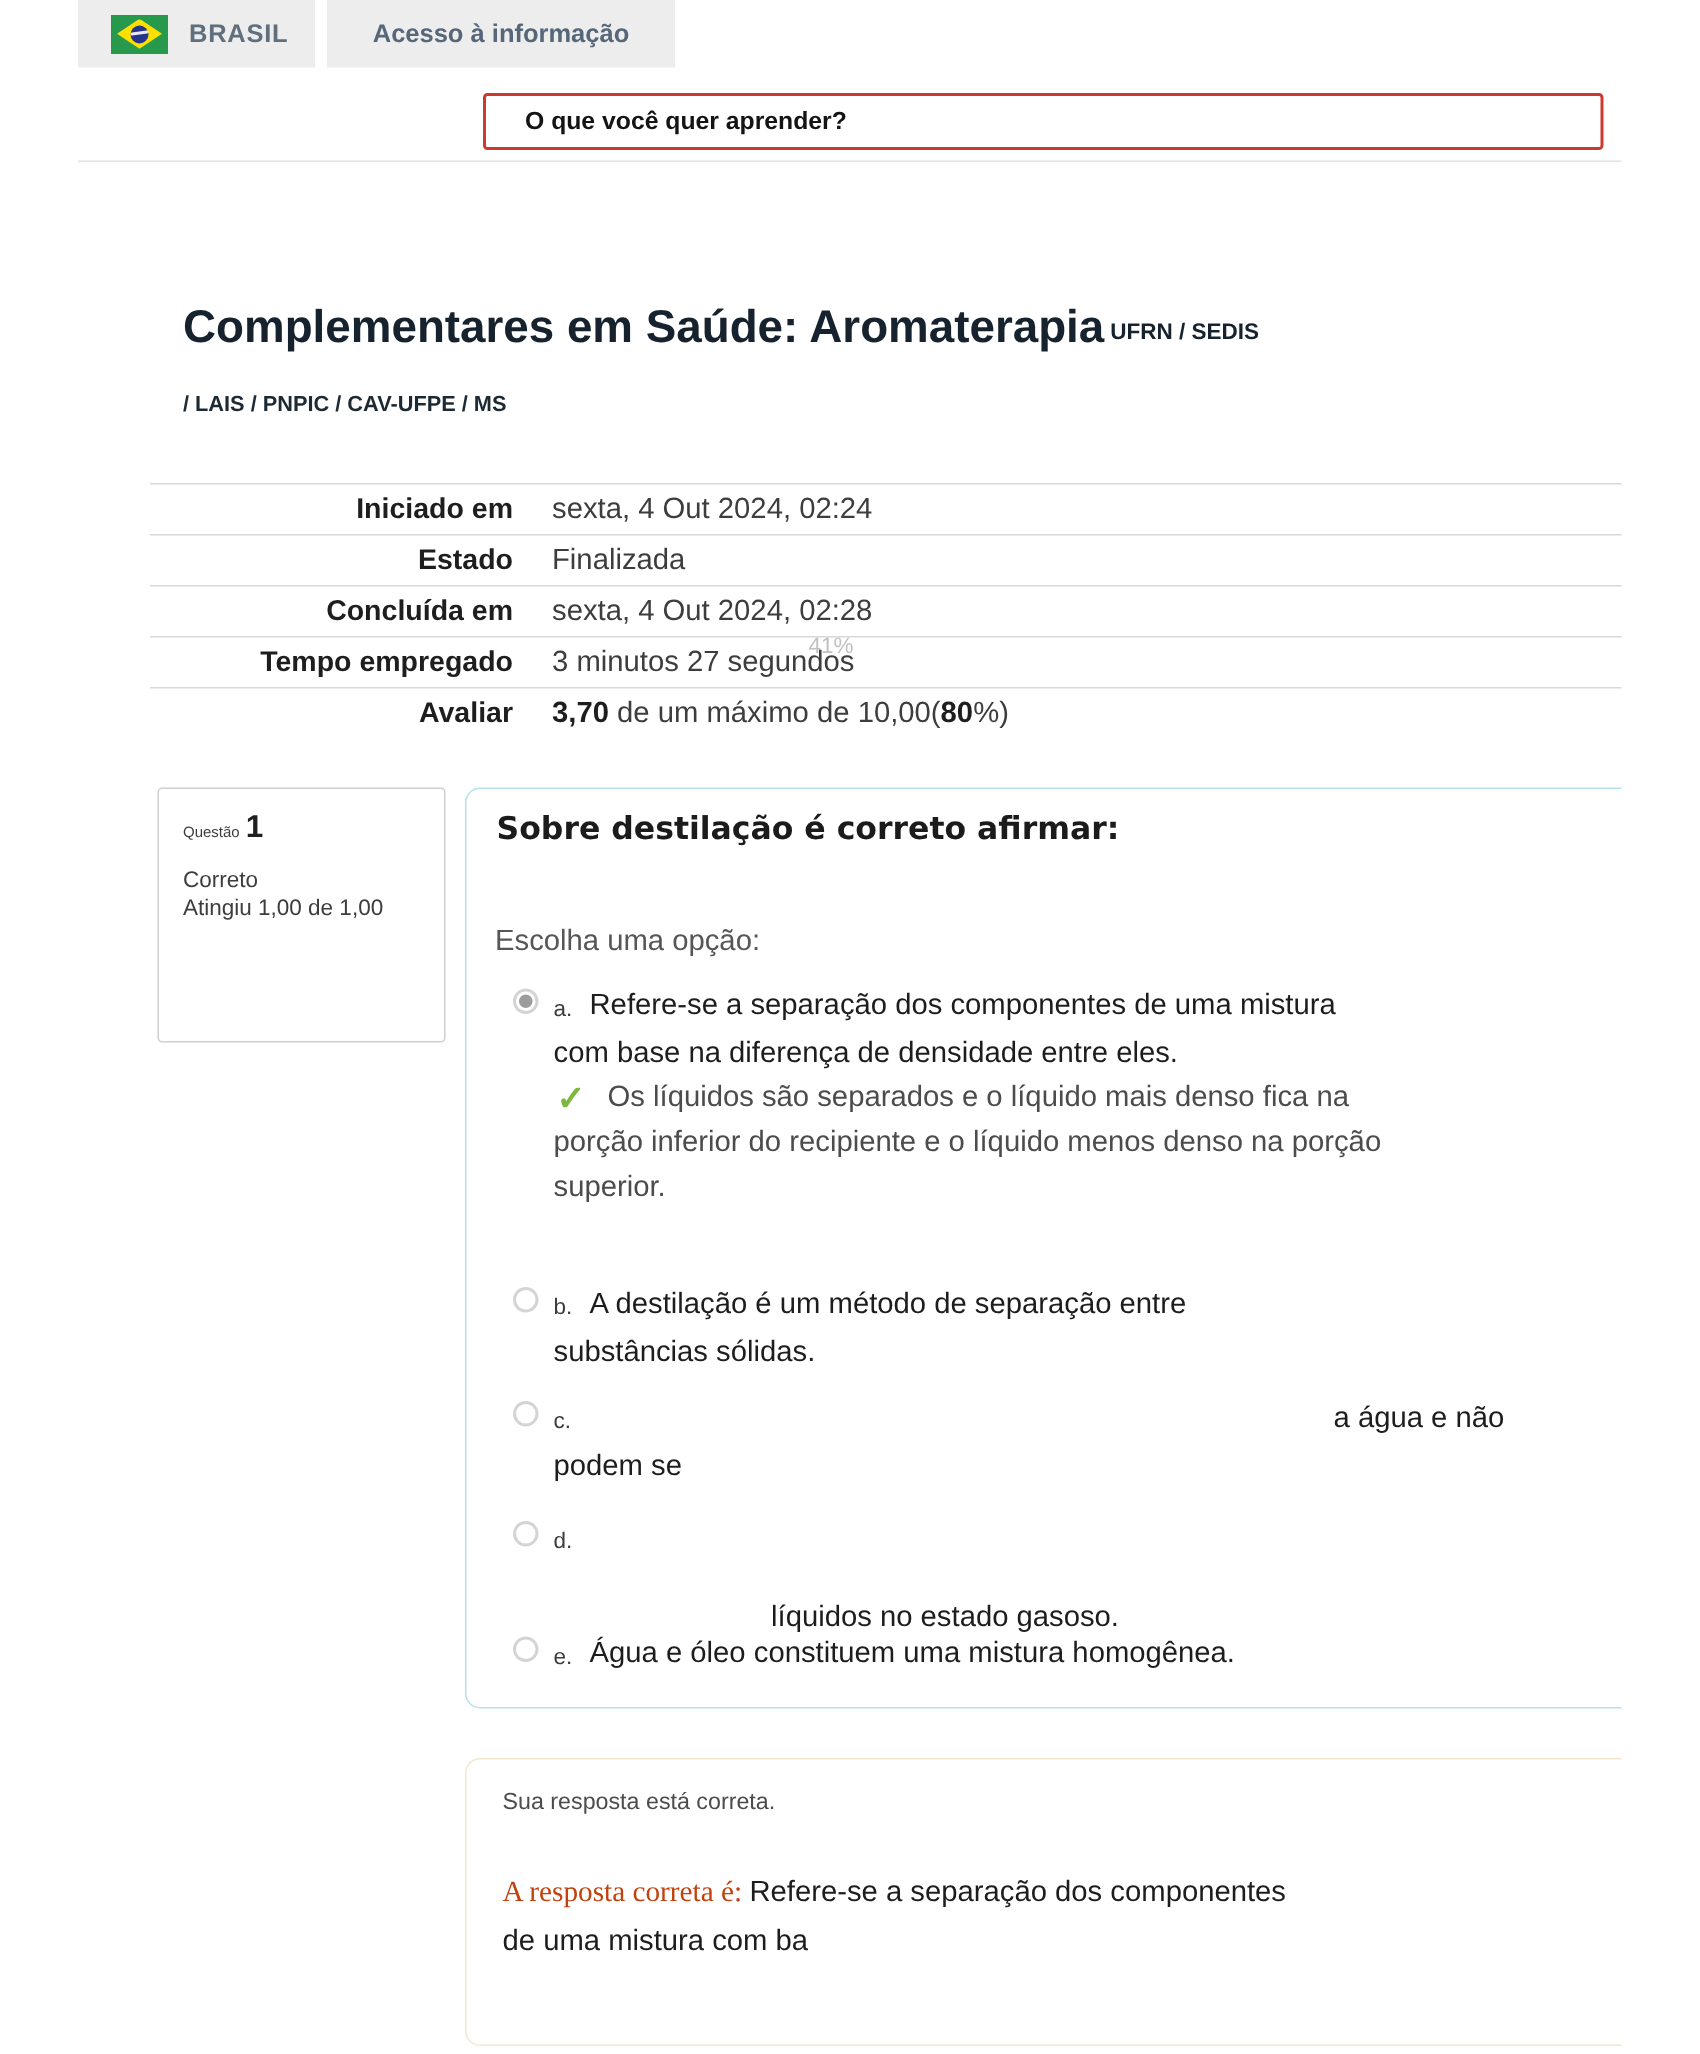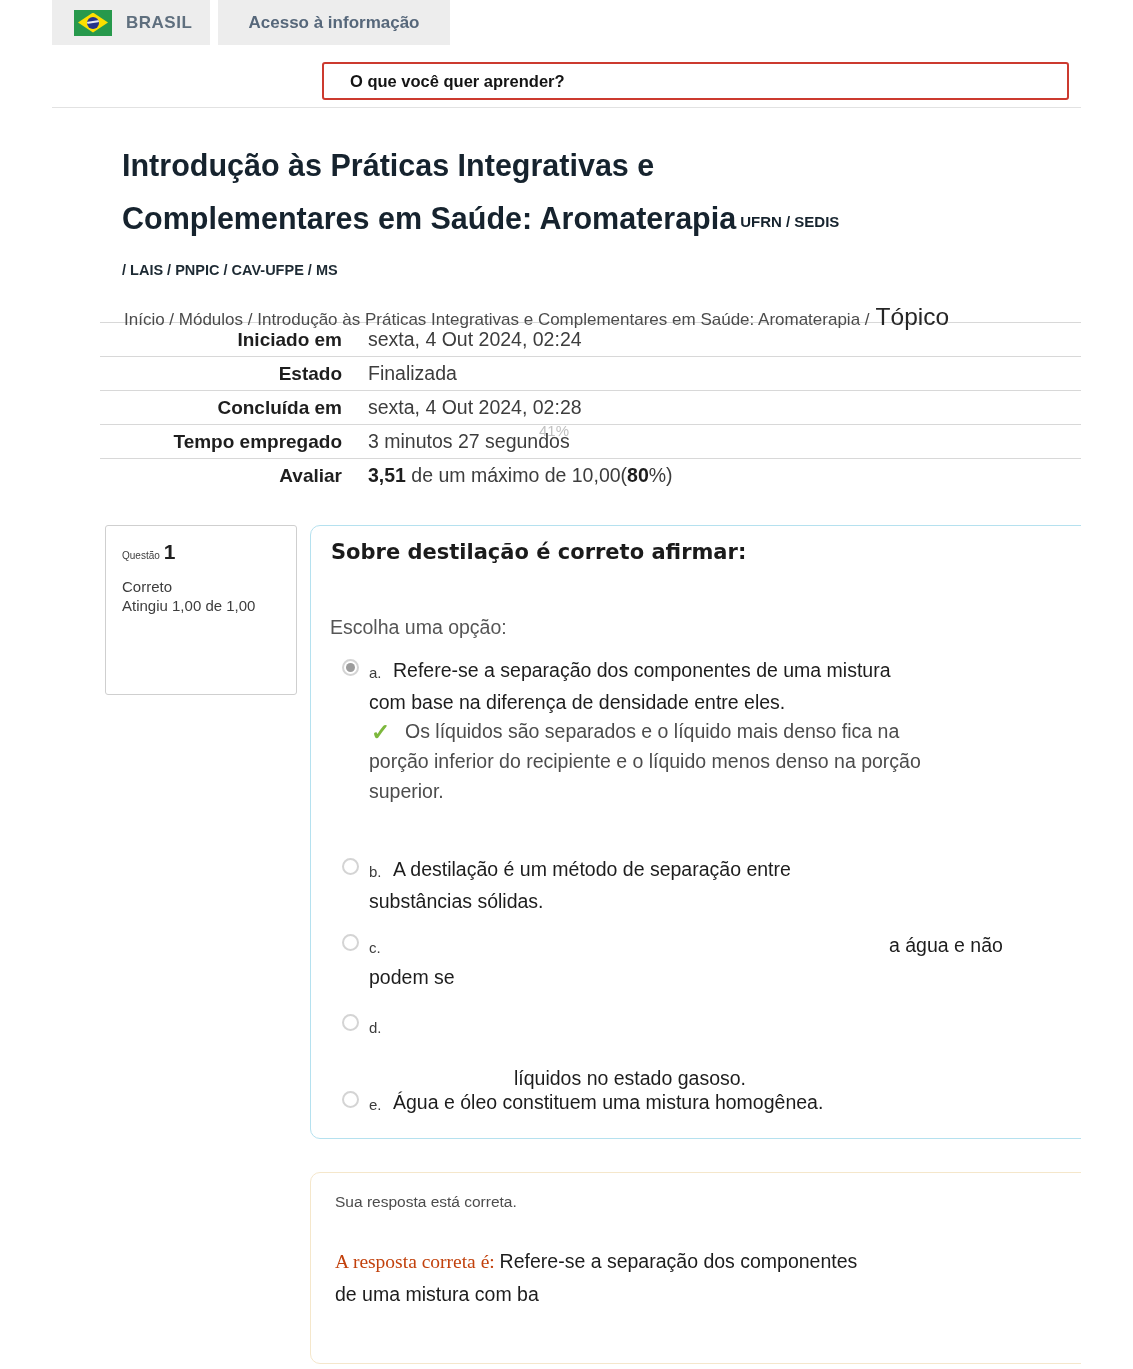--- a/index.html
+++ b/index.html
@@ -85,51 +85,48 @@
   </div>
   <div class="gov-right">
     <span class="gov-access">Acesso à informação</span>
   </div>
 
   <input class="search-input" type="text" value="O que você quer aprender?" style="">
   <button class="search-btn"></button>
   <div class="header-rule"></div>
 
   <h1 class="course-title">
-    <span>Introdução às Práticas Integrativas e</span><br>
+    <br>
     <span>Complementares em Saúde: Aromaterapia</span><span class="course-suffix">UFRN / SEDIS</span>
   </h1>
   <div class="course-orgs">/ LAIS / PNPIC / CAV-UFPE / MS</div>
 
   <div class="loading-pct">41%</div>
 
-  <nav class="breadcrumb">
-    <span>Início / Módulos / Introdução às Práticas Integrativas e Complementares em Saúde: Aromaterapia /</span><span class="current">Tópico</span>
-  </nav>
 
   <div class="qtable">
     <div class="qrow">
       <span class="qlabel">Iniciado em</span>
       <span class="qvalue">sexta, 4 Out 2024, 02:24</span>
     </div>
     <div class="qrow">
       <span class="qlabel">Estado</span>
       <span class="qvalue">Finalizada</span>
     </div>
     <div class="qrow">
       <span class="qlabel">Concluída em</span>
       <span class="qvalue">sexta, 4 Out 2024, 02:28</span>
     </div>
     <div class="qrow">
       <span class="qlabel">Tempo empregado</span>
       <span class="qvalue">3 minutos 27 segundos</span>
     </div>
     <div class="qrow">
       <span class="qlabel">Avaliar</span>
-      <span class="qvalue"><b>3,51</b><span> de um máximo de 10,00(</span><b>80</b><span>%)</span></span>
+      <span class="qvalue"><b>3,70</b><span> de um máximo de 10,00(</span><b>80</b><span>%)</span></span>
     </div>
   </div>
 
   <div class="qinfo">
     <div><span class="qword">Questão</span><span class="qnum">1</span></div>
     <div class="qstate">Correto</div>
     <div class="qpoints">Atingiu 1,00 de 1,00</div>
   </div>
 
   <div class="qbox">

